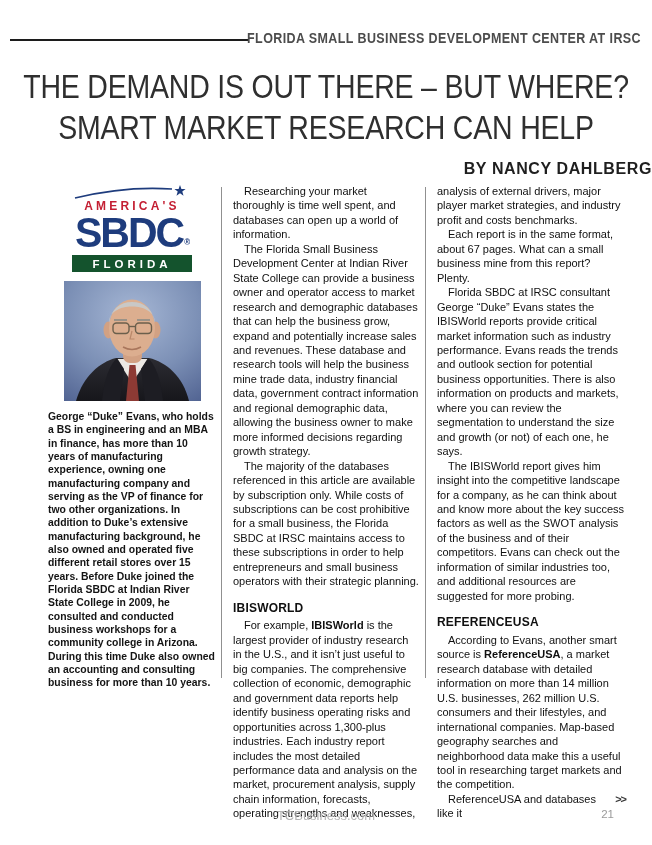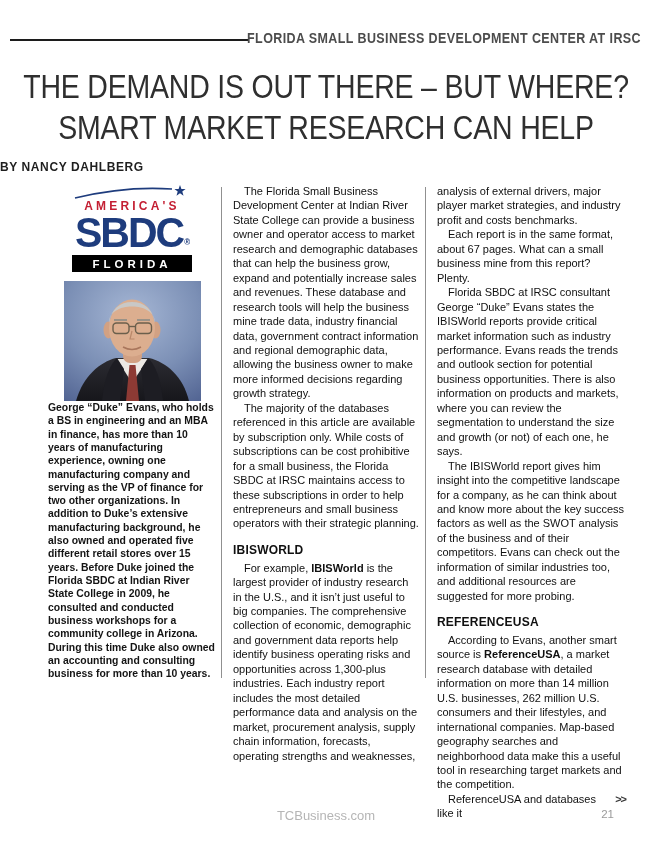--- a/index.html
+++ b/index.html
@@ -5,37 +5,37 @@
   html,body { margin:0; padding:0; background:#ffffff; }
   body { width:652px; height:845px; position:relative; font-family:"Liberation Sans", sans-serif; overflow:hidden; }
 
   .header-rule { position:absolute; left:10px; top:39px; width:238px; height:2px; background:#1c1c1c; }
   .header-text { position:absolute; right:11px; top:31px; font-size:12.5px; font-weight:bold;
                  color:#4c4c4c; letter-spacing:0.4px; transform:scaleY(1.12); transform-origin:top right; white-space:nowrap; }
 
   .title { position:absolute; left:0; right:0; top:66px; text-align:center; font-size:28.5px;
            color:#2f2f2f; letter-spacing:-0.2px; line-height:1.22; font-weight:normal;
            transform:scaleY(1.18); transform-origin:top center; }
-  .byline { position:absolute; left:0; right:13px; top:160px; text-align:left; font-size:12px;
+  .byline { position:absolute; left:0; right:0; top:160px; text-align:right; font-size:16px;
             font-weight:bold; color:#1f1f1f; letter-spacing:0.6px; }
 
   .sidebar { position:absolute; left:48px; top:184px; width:168px; }
 
   .logo { width:120px; margin:0 auto; text-align:center; }
   .logo-swoosh { display:block; margin:0 auto -1px; }
   .logo-top { color:#c41f33; font-size:12px; font-weight:bold; letter-spacing:3.2px; white-space:nowrap; }
   .logo-main { color:#1e3c7d; font-size:41px; font-weight:bold; letter-spacing:-2px; line-height:0.95;
                position:relative; display:inline-block; transform:scaleY(1.05); }
   .logo-main .reg { font-size:8px; letter-spacing:0; vertical-align:baseline; position:relative; top:-2px; left:1px; }
-  .logo-bar { background:#000000; color:#ffffff; font-size:11.5px; font-weight:bold; letter-spacing:4px;
+  .logo-bar { background:#14532d; color:#ffffff; font-size:11.5px; font-weight:bold; letter-spacing:4px;
               padding:3px 0 2px; margin-top:3px; }
 
   .photo { display:block; margin:9px auto 0; }
 
-  .bio { font-size:10.4px; font-weight:bold; color:#141414; line-height:1.28; text-align:left; }
+  .bio { margin-top:9px; font-size:10.4px; font-weight:bold; color:#141414; line-height:1.28; text-align:left; }
 
   .vdivider { position:absolute; top:187px; width:1px; height:491px; background:#909090; }
   #divider-1 { left:221px; }
   #divider-2 { left:425px; }
 
   .col { position:absolute; top:184px; font-size:11px; line-height:1.315; color:#101010; text-align:left; }
   #col1 { left:233px; width:186px; }
   #col2 { left:437px; width:189px; }
   .para { text-indent:11px; }
   .para.noindent { text-indent:0; }
@@ -103,20 +103,21 @@
     <path d="M59,66 Q68,71 77,66" fill="none" stroke="#a9765c" stroke-width="1.5"></path>
   </svg>
 
   <div class="bio">George “Duke” Evans, who holds a BS in engineering and an MBA in finance, has more than 10 years of manufacturing experience, owning one manufacturing company and serving as the VP of finance for two other organizations. In addition to Duke’s extensive manufacturing background, he also owned and operated five different retail stores over 15 years. Before Duke joined the Florida SBDC at Indian River State College in 2009, he consulted and conducted business workshops for a community college in Arizona. During this time Duke also owned an accounting and consulting business for more than 10 years.</div>
 </div>
 
 <div class="vdivider" id="divider-1"></div>
 <div class="vdivider" id="divider-2"></div>
 
 <div class="col" id="col1">
+    <div class="para"><span>Researching your market thoroughly is time well spent, and databases can open up a world of information.</span></div>
     <div class="para"><span>The Florida Small Business Development Center at Indian River State College can provide a business owner and operator access to market research and demographic databases that can help the business grow, expand and potentially increase sales and revenues. These database and research tools will help the business mine trade data, industry financial data, government contract information and regional demographic data, allowing the business owner to make more informed decisions regarding growth strategy.</span></div>
     <div class="para"><span>The majority of the databases referenced in this article are available by subscription only. While costs of subscriptions can be cost prohibitive for a small business, the Florida SBDC at IRSC maintains access to these subscriptions in order to help entrepreneurs and small business operators with their strategic planning.</span></div>
     <div class="subhead"><span>IBISWORLD</span></div>
     <div class="para"><span>For example, </span><span style="font-weight: bold;">IBISWorld</span><span> is the largest provider of industry research in the U.S., and it isn’t just useful to big companies. The comprehensive collection of economic, demographic and government data reports help identify business operating risks and opportunities across 1,300-plus industries. Each industry report includes the most detailed performance data and analysis on the market, procurement analysis, supply chain information, forecasts, operating strengths and weaknesses,</span></div>
   </div>
 <div class="col" id="col2">
     <div class="para noindent"><span>analysis of external drivers, major player market strategies, and industry profit and costs benchmarks.</span></div>
     <div class="para"><span>Each report is in the same format, about 67 pages. What can a small business mine from this report? Plenty.</span></div>
     <div class="para"><span>Florida SBDC at IRSC consultant George “Duke” Evans states the IBISWorld reports provide critical market information such as industry performance. Evans reads the trends and outlook section for potential business opportunities. There is also information on products and markets, where you can review the segmentation to understand the size and growth (or not) of each one, he says.</span></div>
     <div class="para"><span>The IBISWorld report gives him insight into the competitive landscape for a company, as he can think about and know more about the key success factors as well as the SWOT analysis of the business and of their competitors. Evans can check out the information of similar industries too, and additional resources are suggested for more probing.</span></div>

